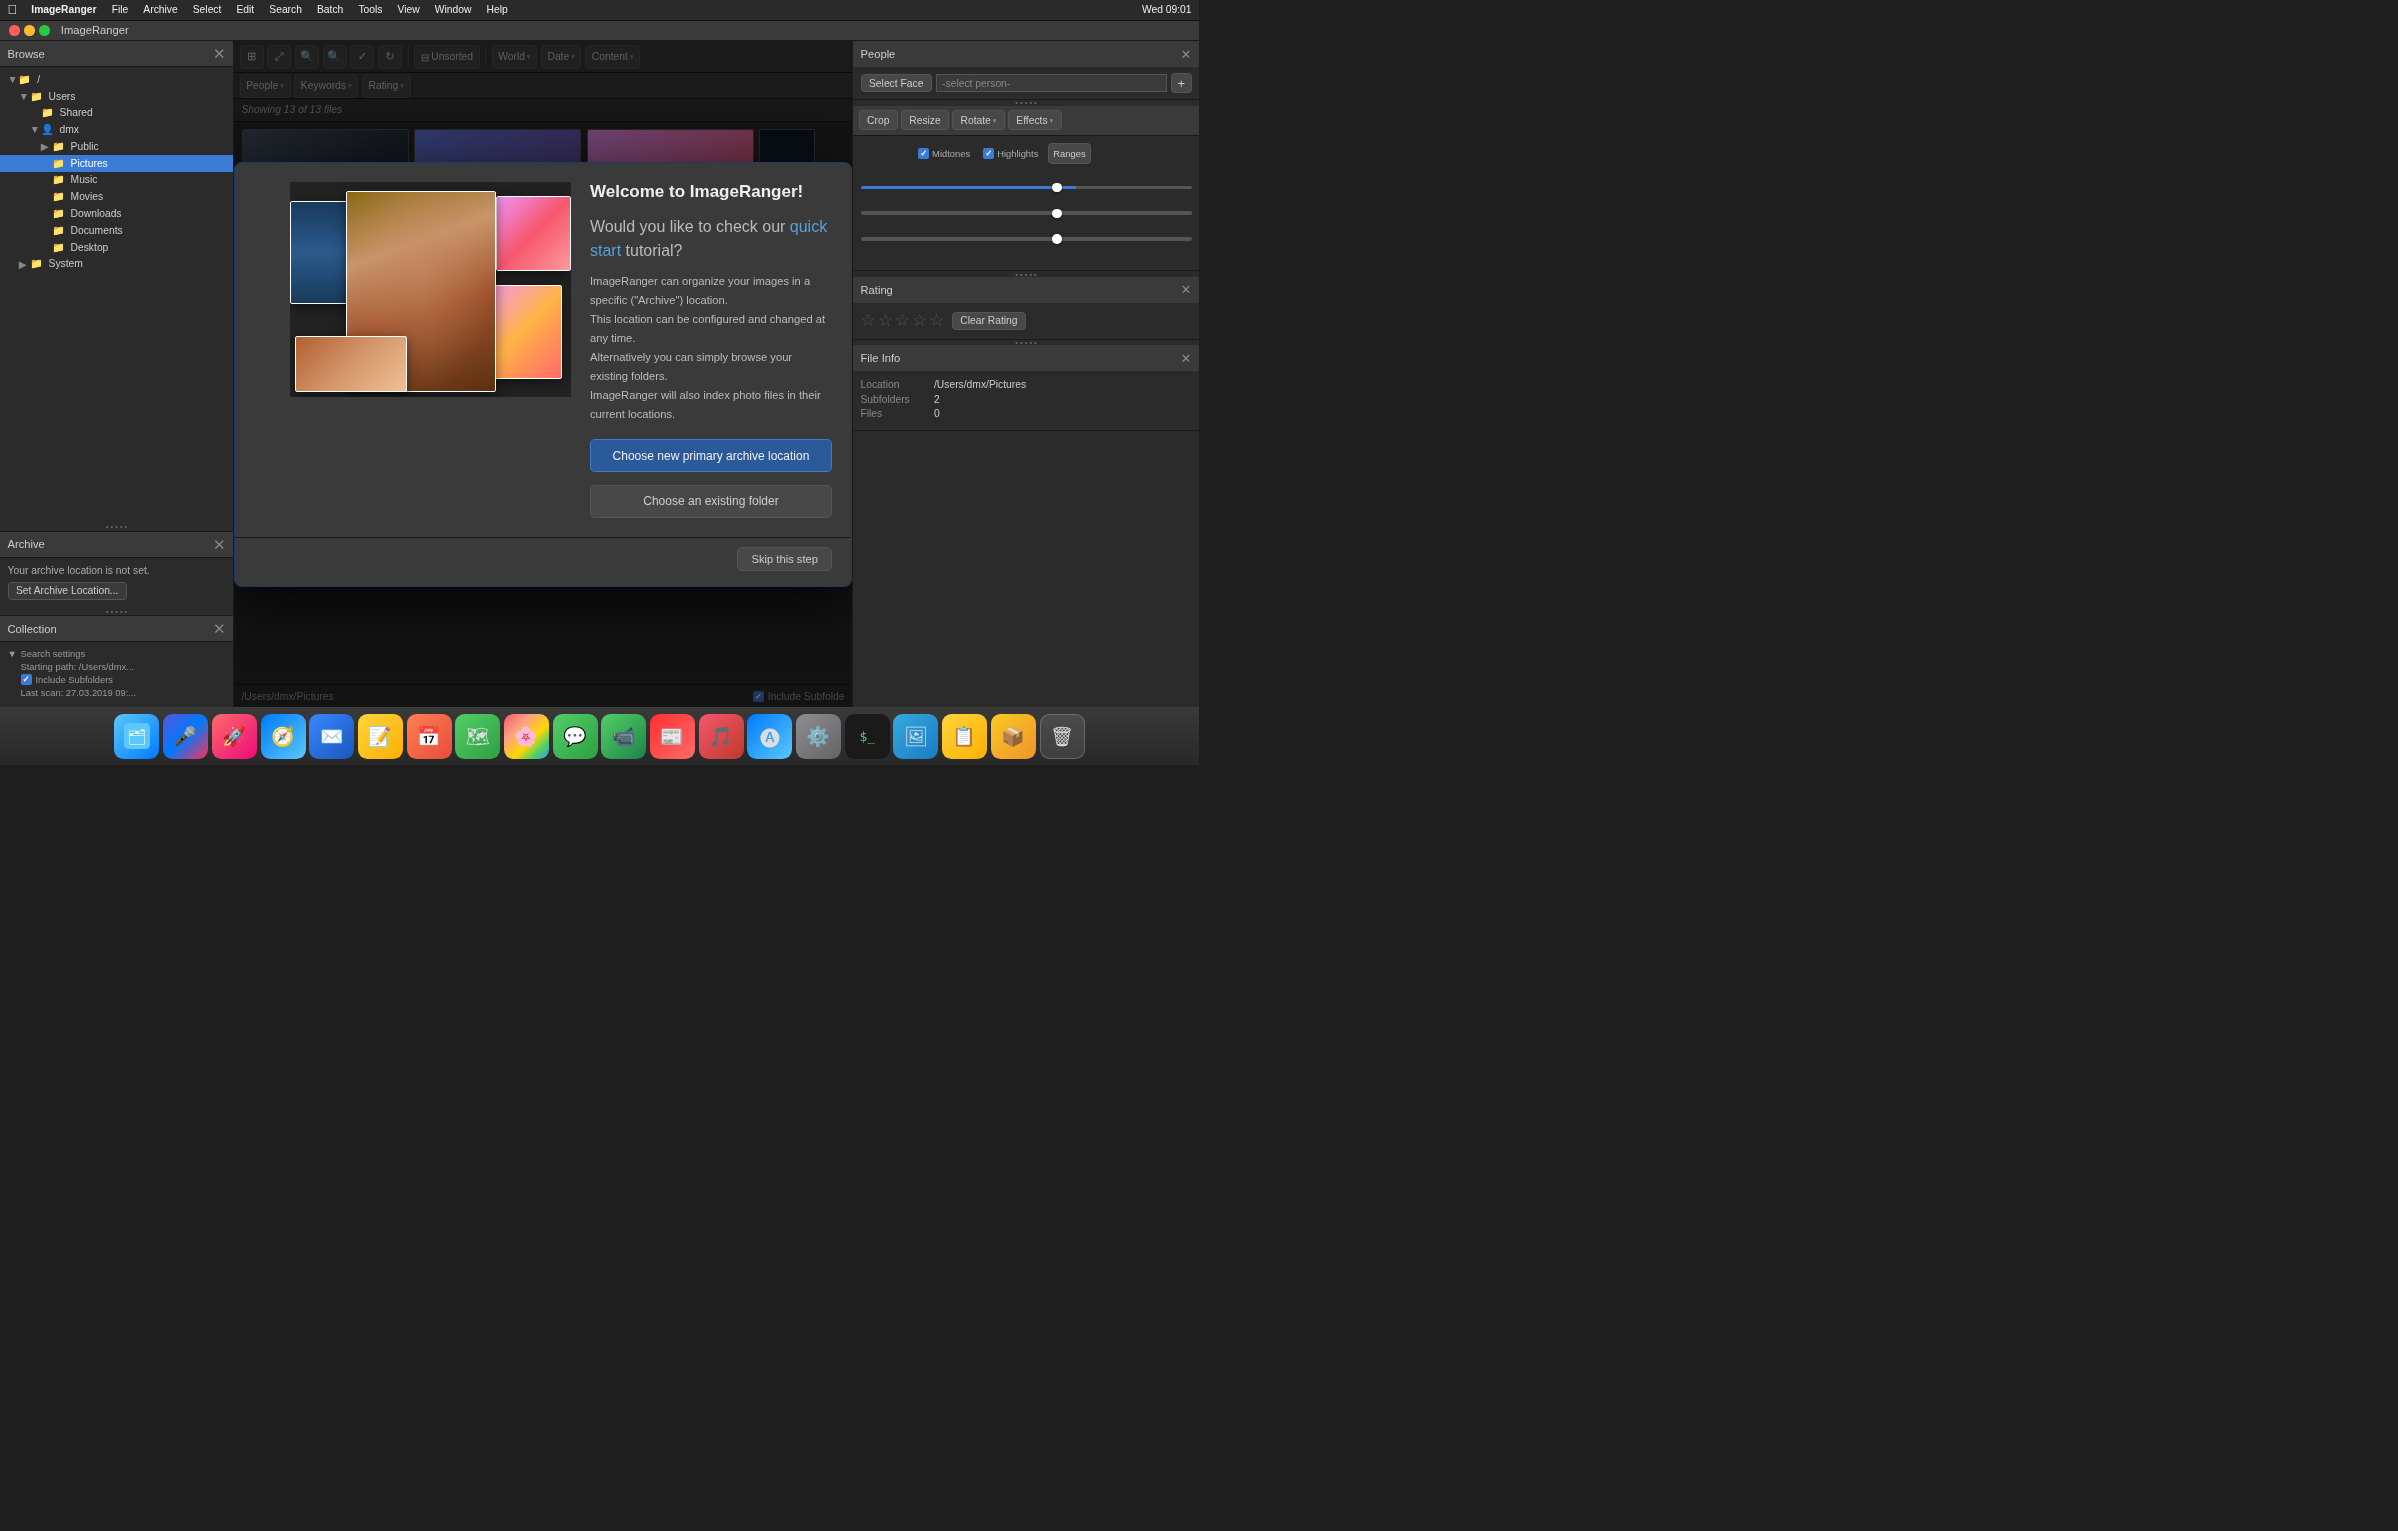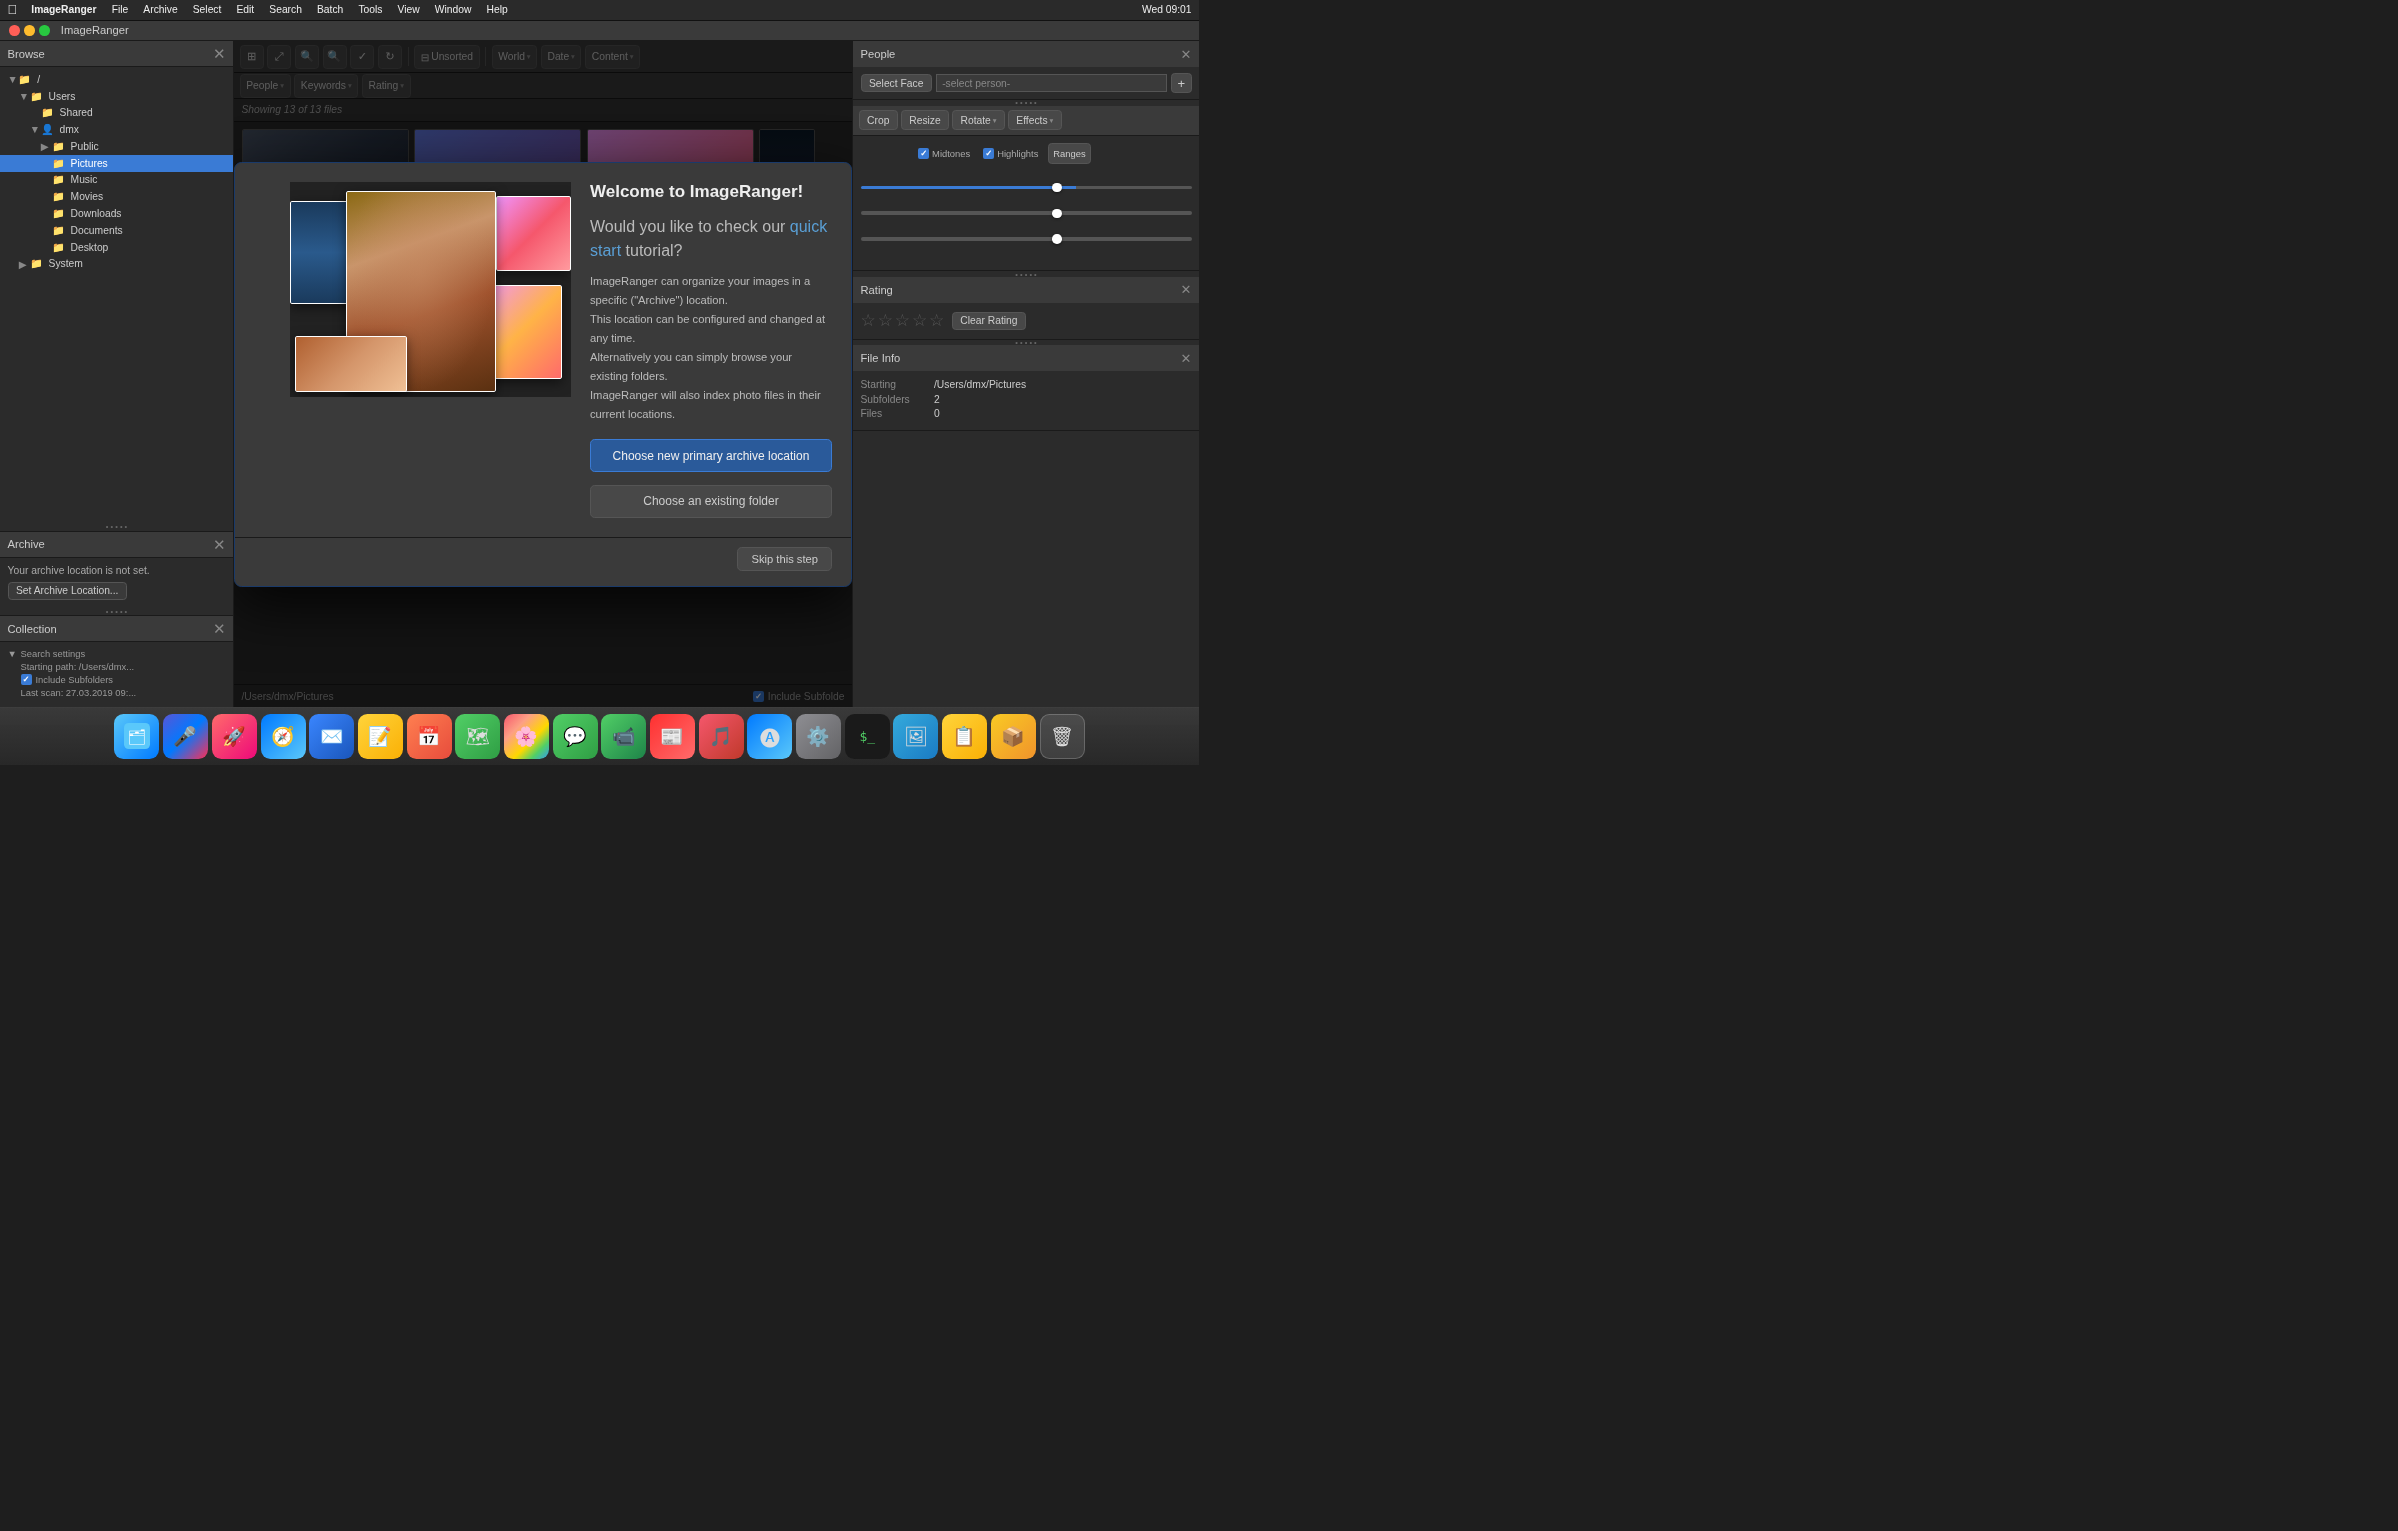--- a/index.html
+++ b/index.html
@@ -1117,21 +1117,21 @@
         <span class="resizer-dots">• • • • •</span>
       </div>
 
       <div class="right-section">
         <div class="right-section-header">
           <span>File Info</span>
           <span class="section-close">✕</span>
         </div>
         <div class="file-info-section">
           <div class="file-info-row">
-            <span class="fi-label">Starting</span>
+            <span class="fi-label">Location</span>
             <span class="fi-value">/Users/dmx/Pictures</span>
           </div>
           <div class="file-info-row">
             <span class="fi-label">Subfolders</span>
             <span class="fi-value">2</span>
           </div>
           <div class="file-info-row">
             <span class="fi-label">Files</span>
             <span class="fi-value">0</span>
           </div>

